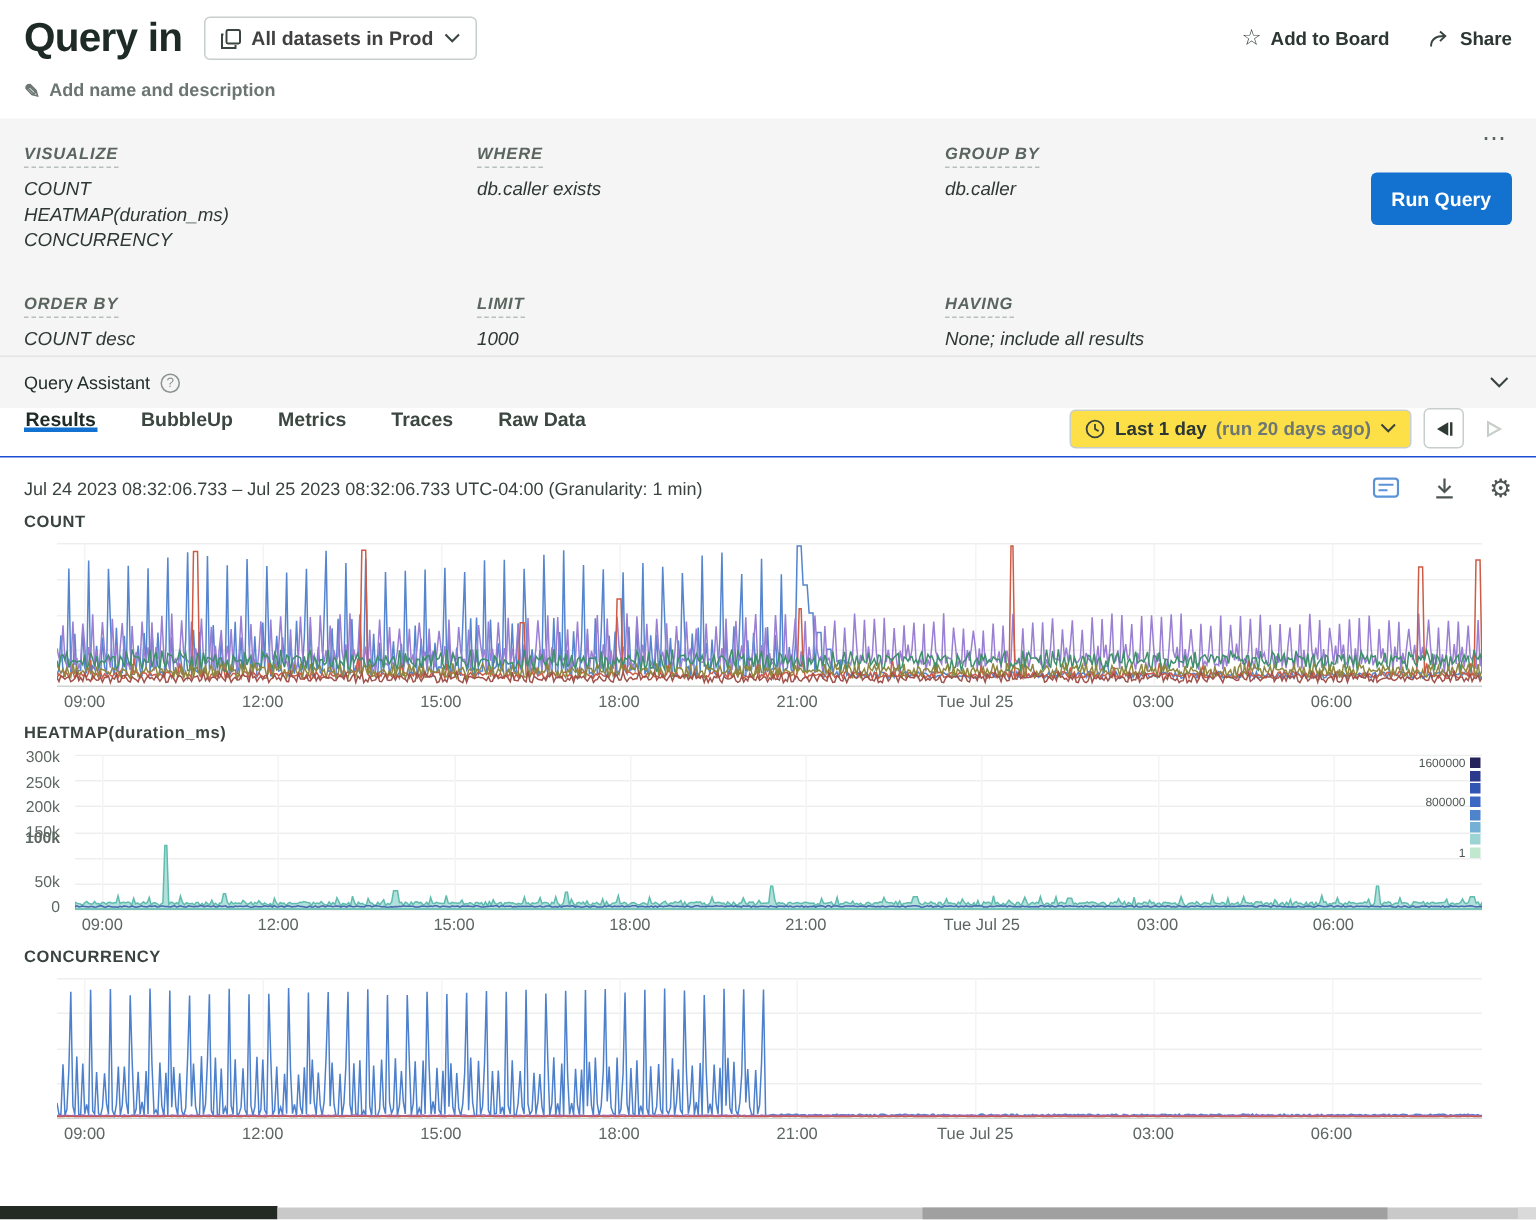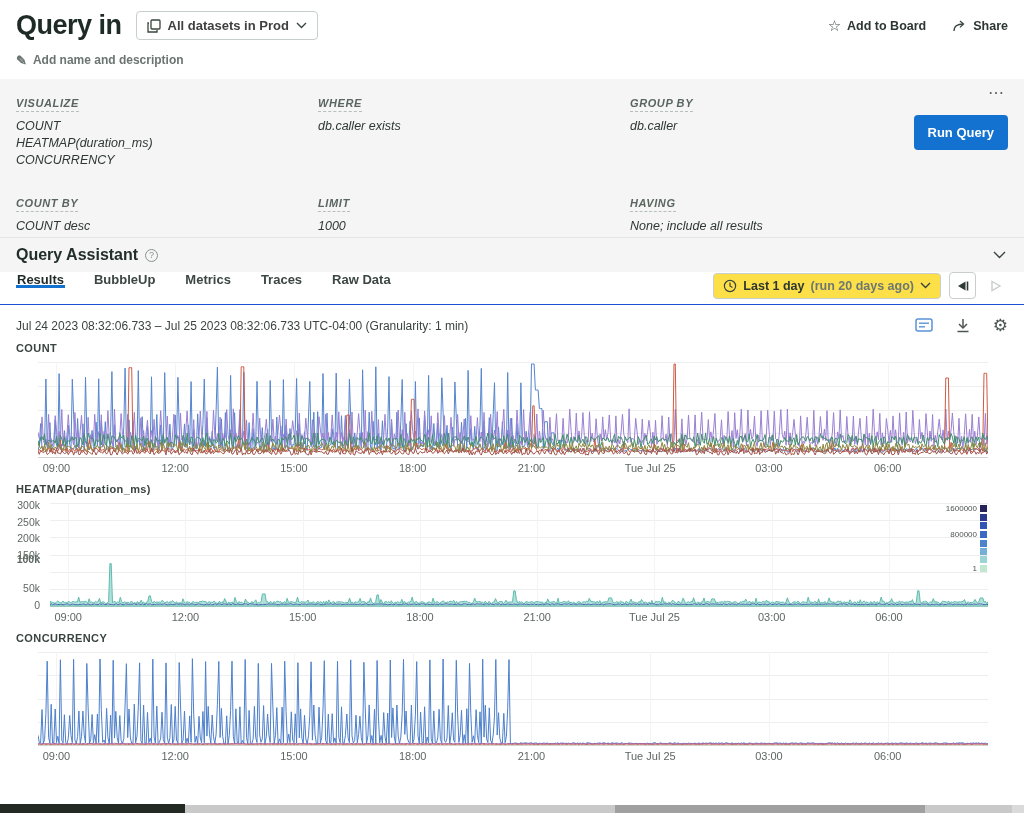--- a/index.html
+++ b/index.html
@@ -44,21 +44,21 @@
     border:none; border-radius:4px; font-size:13px; font-weight:700;
     padding:10px 14px; cursor:pointer; font-family:inherit;
   }
   .kebab { position:absolute; right:18px; top:6px; font-size:16px; color:#5a645f;
     letter-spacing:2px; cursor:pointer; background:none; border:none; line-height:1; }
   
   .assistant-bar {
     position:relative; display:flex; align-items:center; gap:7px;
     border-top:1px solid #e2e5e3; background:#f4f5f4; padding:0 16px; height:35px; cursor:pointer;
   }
-  .assistant-bar .ttl { font-size:16px; font-weight:700; color:#222e29; }
+  .assistant-bar .ttl { font-size:12px; font-weight:400; color:#222e29; }
   .qmark {
     width:13px; height:13px; border:1px solid #8a938f; border-radius:50%;
     font-size:9px; color:#8a938f; display:flex; align-items:center; justify-content:center;
   }
   .assistant-bar .chev { position:absolute; right:18px; }
   
   .tabs-row {
     display:flex; align-items:flex-start; padding:0 16px;
     border-bottom:1px solid #1d4ed8; height:33px; position:relative;
   }
@@ -162,21 +162,21 @@
       </div>
       <div>
         <div><span class="qlabel">WHERE</span></div>
         <div class="qval">db.caller exists</div>
       </div>
       <div>
         <div><span class="qlabel">GROUP BY</span></div>
         <div class="qval">db.caller</div>
       </div>
       <div>
-        <div><span class="qlabel">COUNT BY</span></div>
+        <div><span class="qlabel">ORDER BY</span></div>
         <div class="qval">COUNT desc</div>
       </div>
       <div>
         <div><span class="qlabel">LIMIT</span></div>
         <div class="qval">1000</div>
       </div>
       <div>
         <div><span class="qlabel">HAVING</span></div>
         <div class="qval">None; include all results</div>
       </div>

